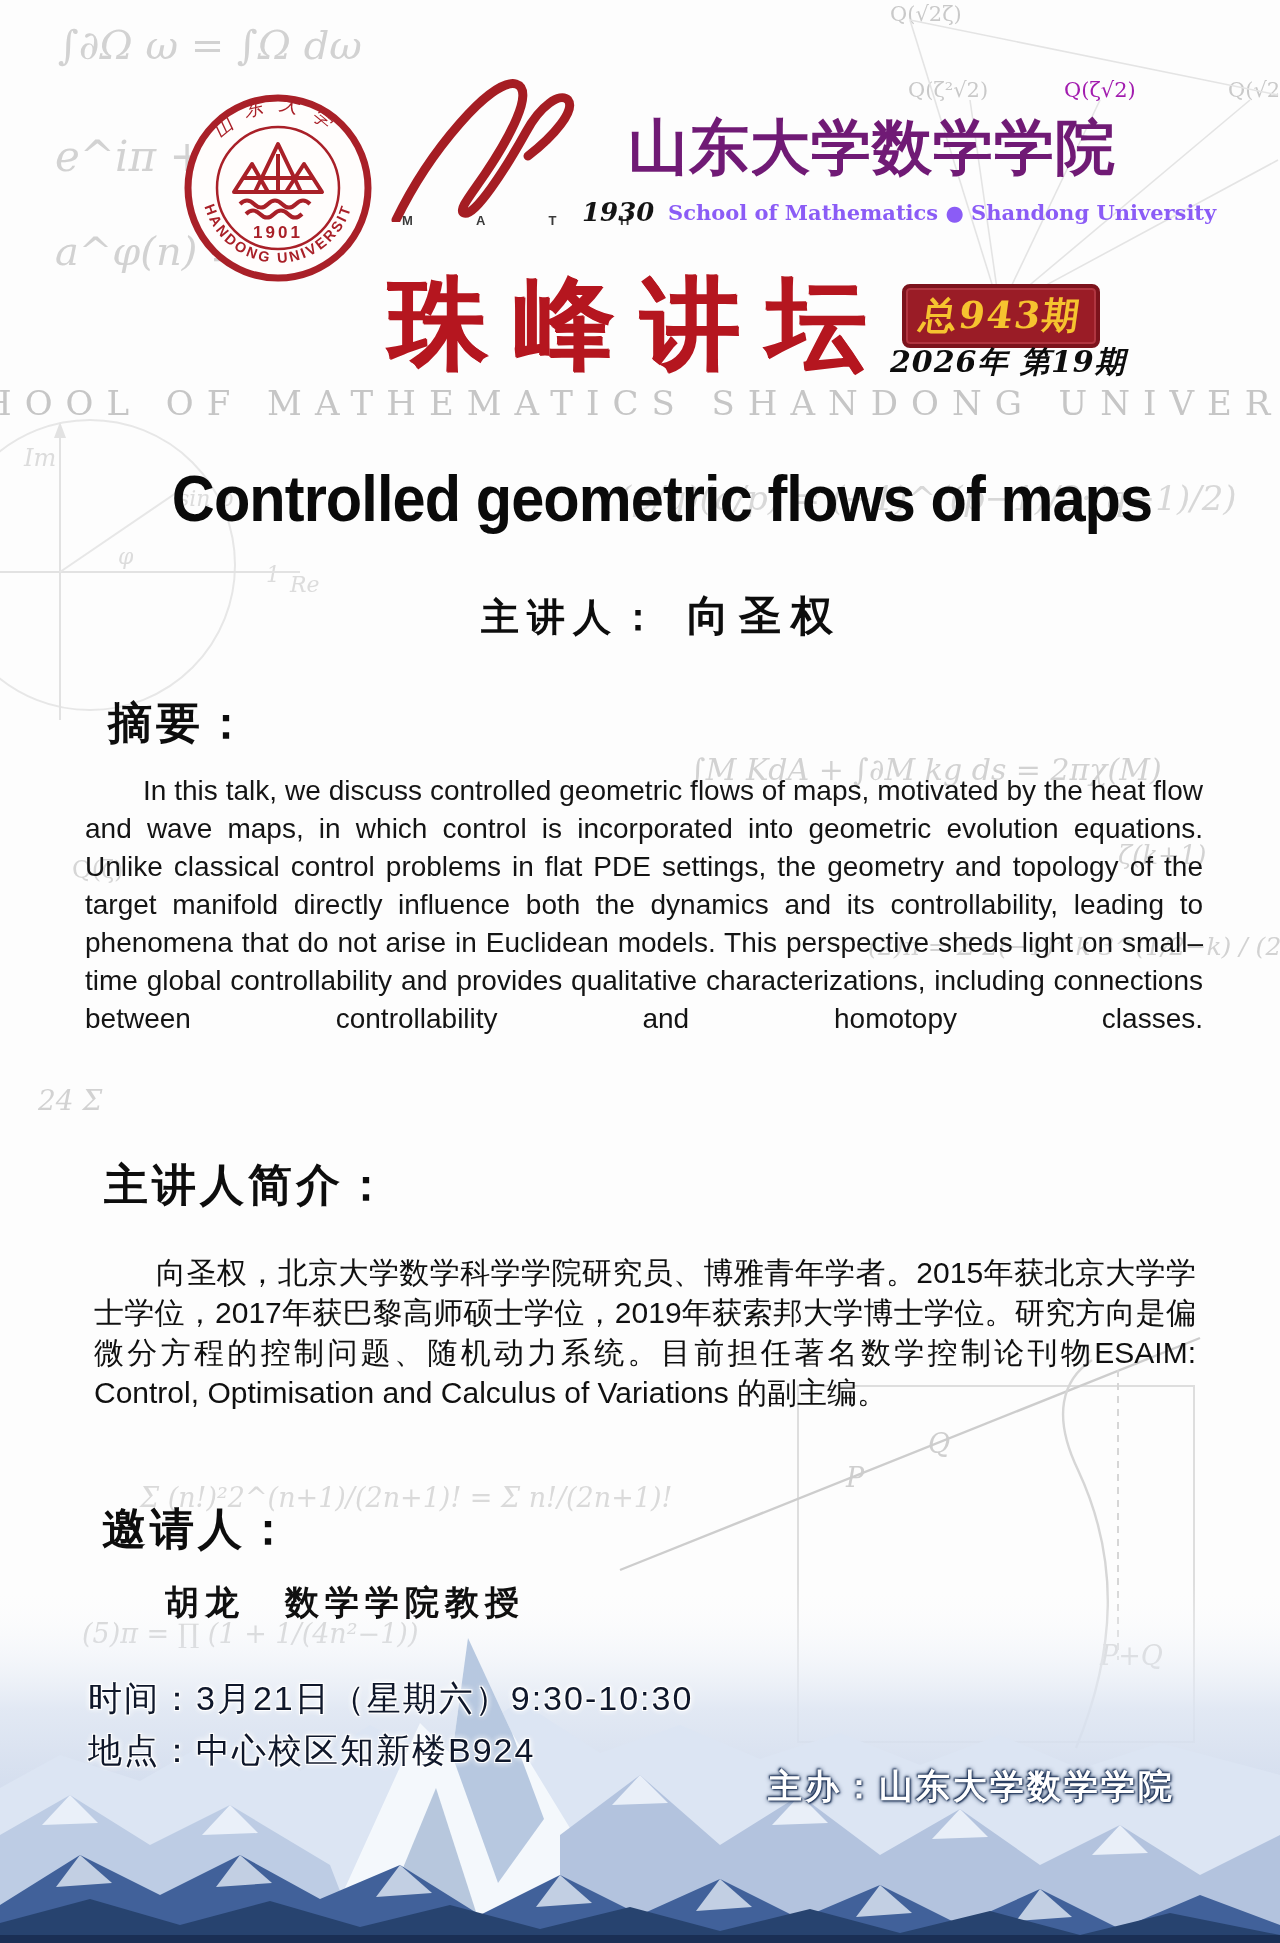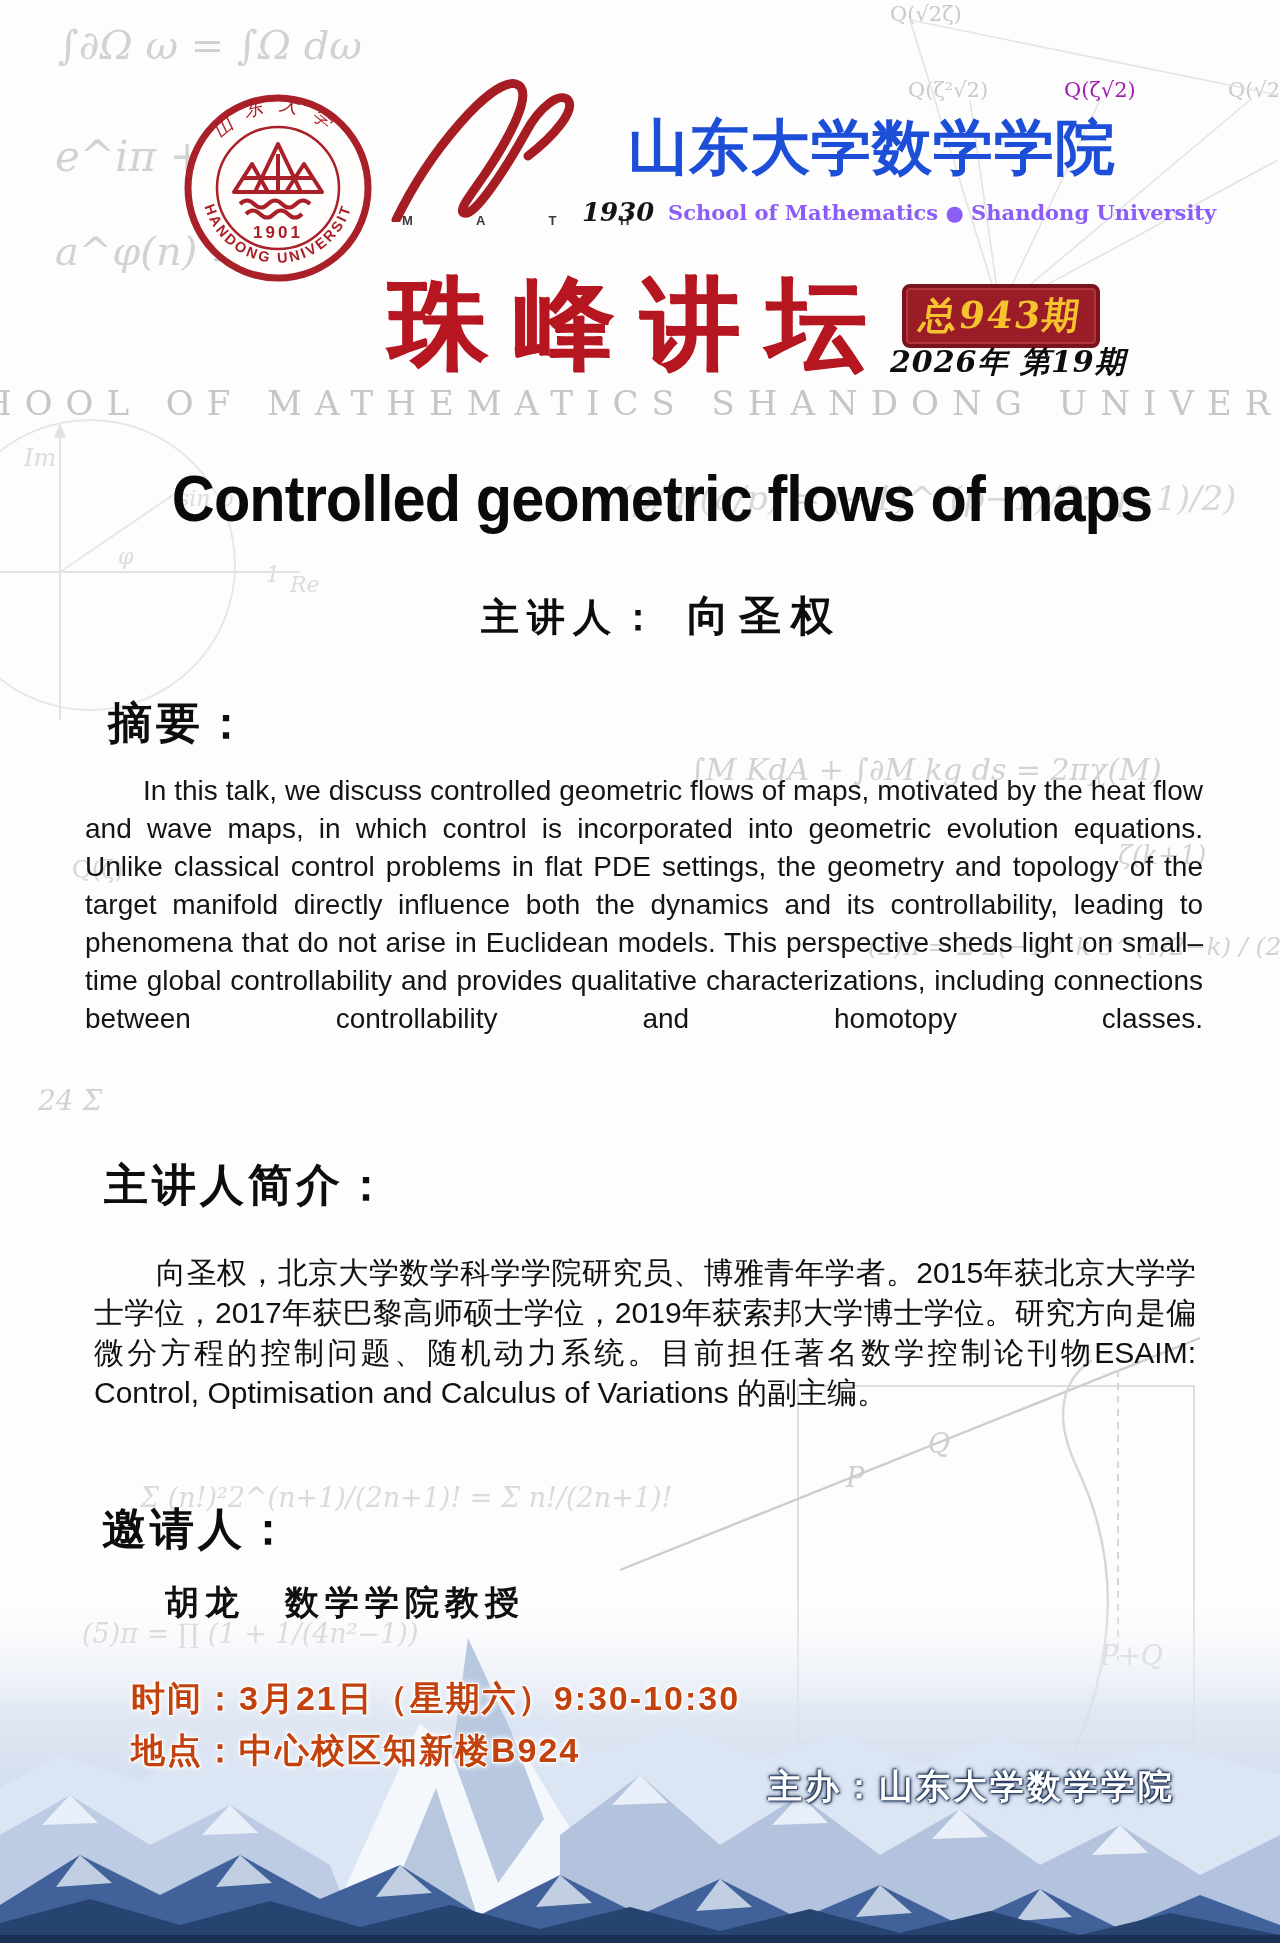--- a/index.html
+++ b/index.html
@@ -20,21 +20,21 @@
   .swoosh{left:388px;top:72px;width:205px;height:150px;z-index:2;}
   .math-letters{
     left:402px;top:213px;font-size:13px;font-weight:bold;color:#3a3a3a;
     letter-spacing:30px;z-index:2;
   }
   .y1930{
     left:582px;top:197px;font-family:"DejaVu Serif",serif;font-style:italic;
     font-weight:bold;font-size:26px;color:#141414;z-index:2;
   }
   .school-cn{
-    left:628px;top:108px;font-size:60px;font-weight:900;color:#1d4ed8;
+    left:628px;top:108px;font-size:60px;font-weight:900;color:#701a75;
     font-family:"DejaVu Serif",serif;letter-spacing:1px;white-space:nowrap;z-index:2;
   }
   .school-en{
     left:648px;top:200px;font-family:"DejaVu Serif",serif;font-weight:bold;
     font-size:21px;color:#8b5cf6;white-space:nowrap;z-index:2;margin-left:20px;
   }
   
   .forum-title{
     left:388px;top:258px;font-size:100px;font-weight:900;color:#b5161f;
     font-family:"DejaVu Serif",serif;letter-spacing:26px;white-space:nowrap;
@@ -96,24 +96,23 @@
     margin:9px;font-size:30px;line-height:40px;color:#101010;
     text-align:justify;text-indent:62px;
   }
   .inviter-name{
     left:165px;top:1580px;font-size:34px;font-weight:700;color:#101010;
     letter-spacing:6px;white-space:nowrap;z-index:2;
   }
   
   .mountains{left:0;bottom:0;width:1280px;height:360px;z-index:1;}
   .foot{
-    font-weight:700;font-size:34px;color:#c2410c;white-space:nowrap;z-index:5;
+    font-weight:400;font-size:34px;color:#0f172a;white-space:nowrap;z-index:5;
     letter-spacing:2px;
     text-shadow:0 0 6px #fff,0 0 6px #fff,1px 1px 0 #fff,-1px -1px 0 #fff,1px -1px 0 #fff,-1px 1px 0 #fff;
-    margin-left:43px;
   }
   .foot-time{left:88px;top:1676px;}
   .foot-venue{left:88px;top:1728px;}
   .foot-host{
     left:768px;top:1764px;font-weight:700;font-size:34px;color:#ffffff;
     white-space:nowrap;z-index:5;letter-spacing:3px;
     text-shadow:0 0 5px rgba(18,40,78,.95),1px 1px 2px #12284e,-1px -1px 2px #12284e;
   }
 </style>
 </head>

